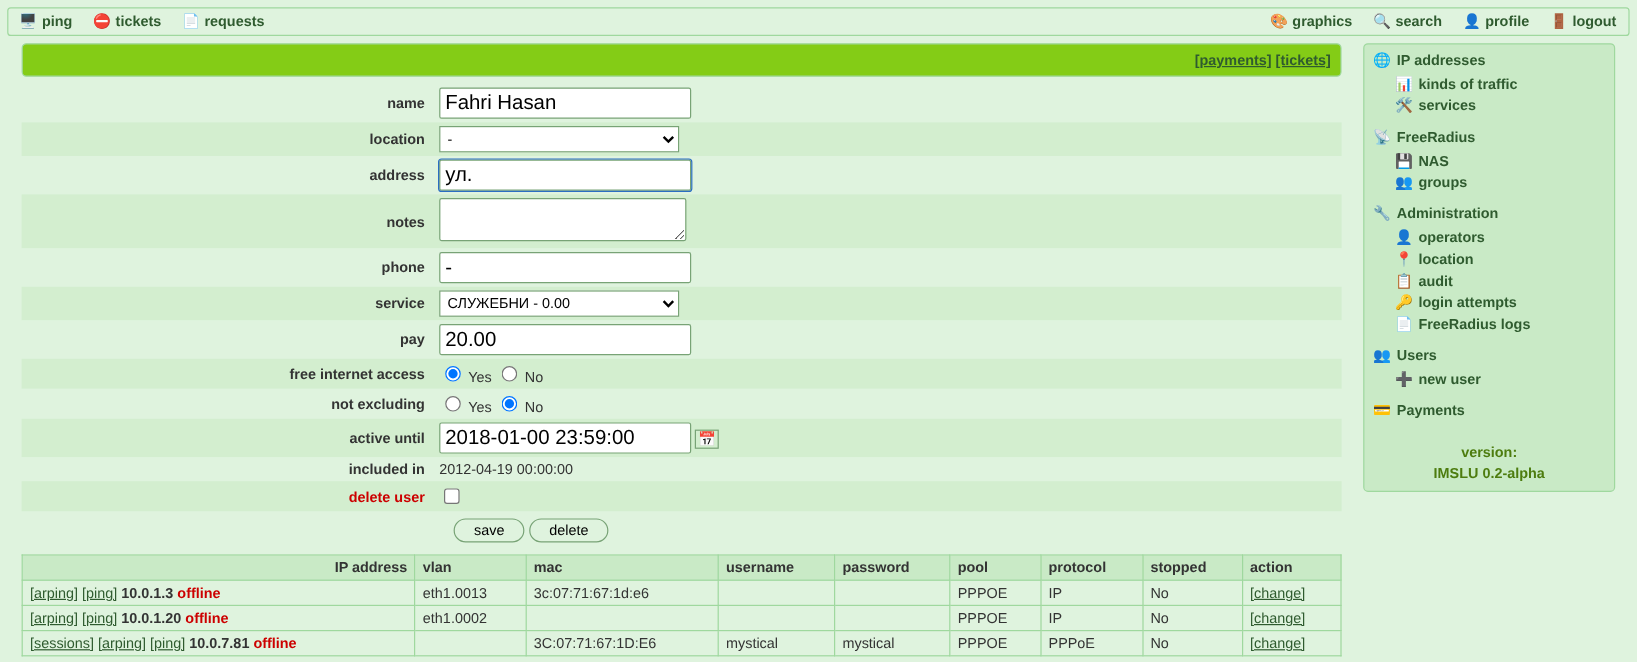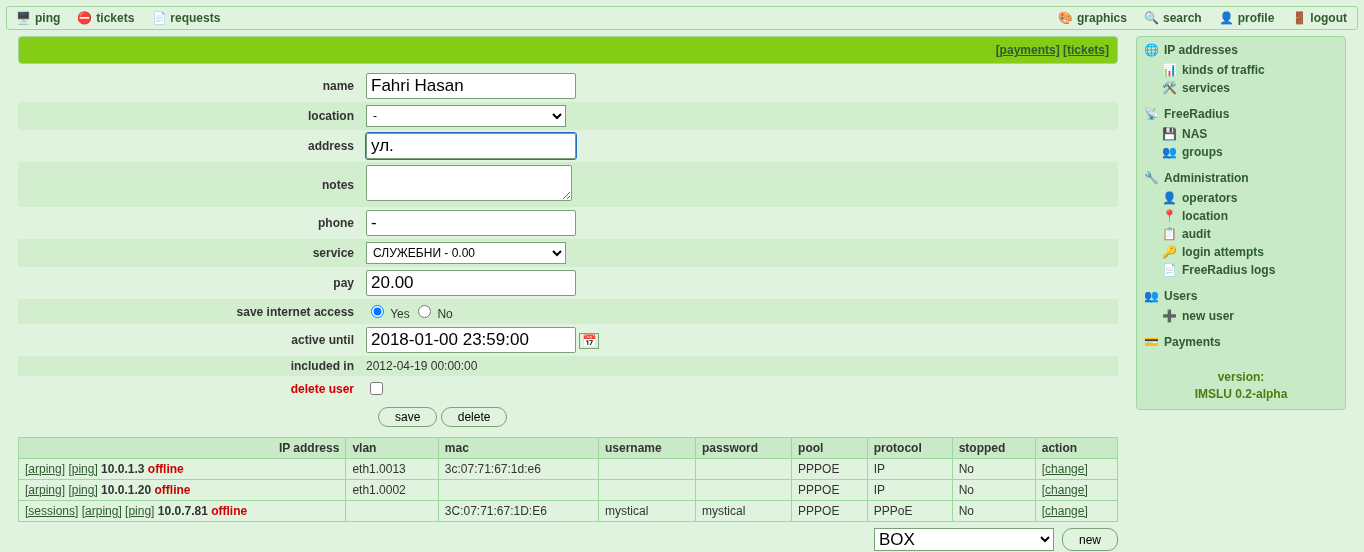--- a/index.html
+++ b/index.html
@@ -109,24 +109,31 @@
           </tr>
       <tr>
             <td class="label">service</td>
             <td><select><option>СЛУЖЕБНИ - 0.00</option></select></td>
           </tr>
       <tr>
             <td class="label">pay</td>
             <td><input type="text" value="20.00" style=""></td>
           </tr>
       <tr>
-            <td class="label">save internet access</td>
+            <td class="label">free internet access</td>
             <td>
         <input type="radio" name="fia" checked="" style=""> <span>Yes</span>
         <input type="radio" name="fia" style=""> <span>No</span>
+      </td>
+          </tr>
+      <tr>
+            <td class="label">not excluding</td>
+            <td>
+        <input type="radio" name="nex" style=""> <span>Yes</span>
+        <input type="radio" name="nex" checked="" style=""> <span>No</span>
       </td>
           </tr>
       <tr>
             <td class="label">active until</td>
             <td><input type="text" value="2018-01-00 23:59:00" style=""> <span class="icon" style="border:1px solid #78a376;padding:0 2px;">📅</span></td>
           </tr>
       <tr>
             <td class="label">included in</td>
             <td>2012-04-19 00:00:00</td>
           </tr>

